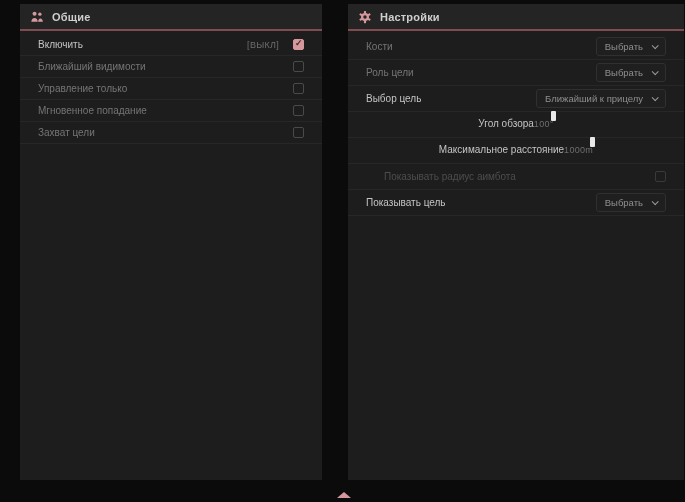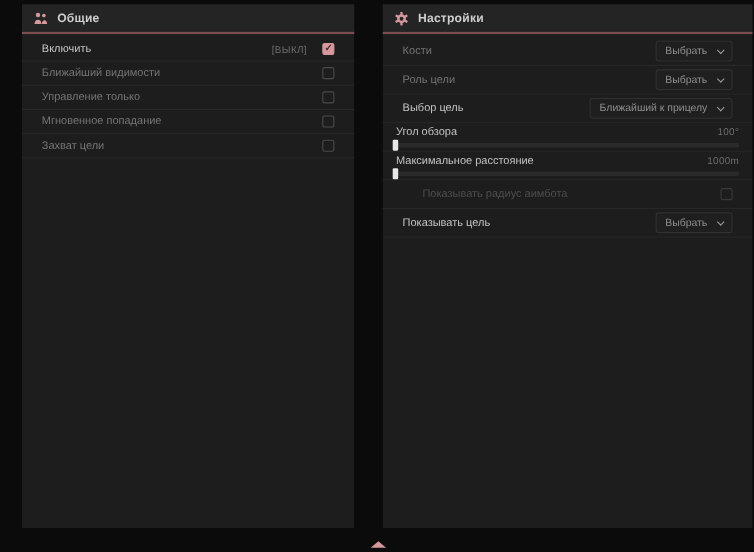--- a/index.html
+++ b/index.html
@@ -96,21 +96,21 @@
   .dd-text{font-size:9.5px;color:#8f8f8f;}
   .chev{
     width:5px;height:5px;
     border-right:1.5px solid #9a9a9a;
     border-bottom:1.5px solid #9a9a9a;
     transform:rotate(45deg) translateY(-1px);
   }
   
   .slider-row{
     display:flex;
-    flex-direction:column;
+    flex-direction:row;
     justify-content:center;
     padding:2px 12px 0 12px;
     height:26px;
     border-bottom:1px solid var(--rowline);
   }
   .slider-top{
     display:flex;
     justify-content:space-between;
     align-items:center;
     margin-bottom:4px;

